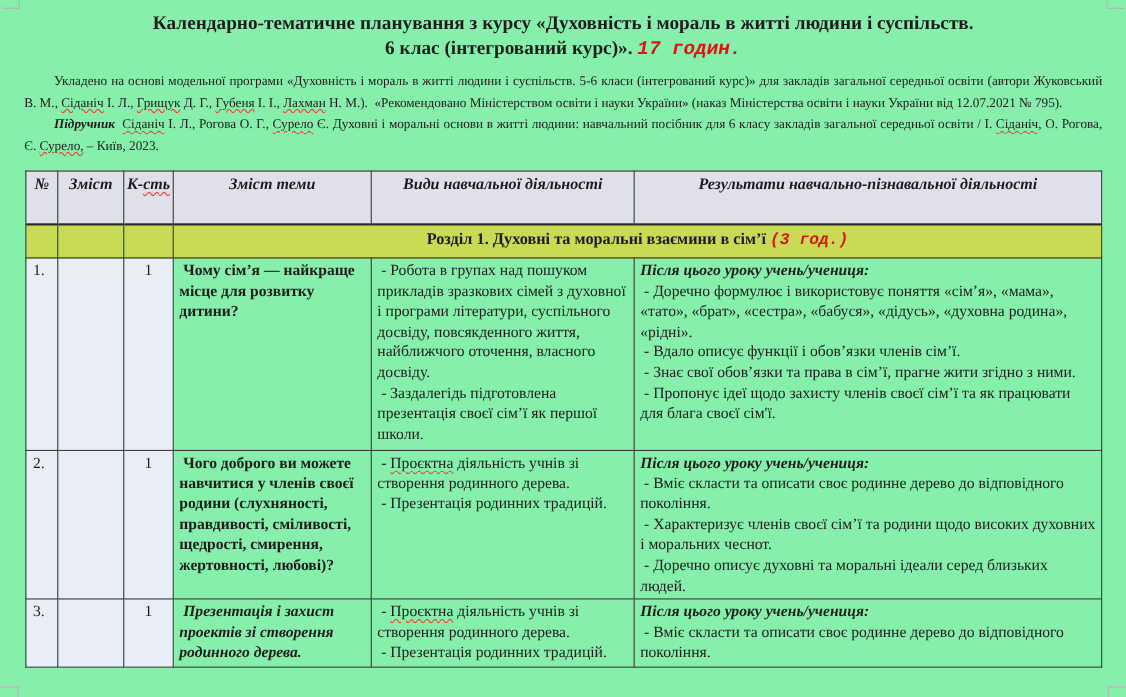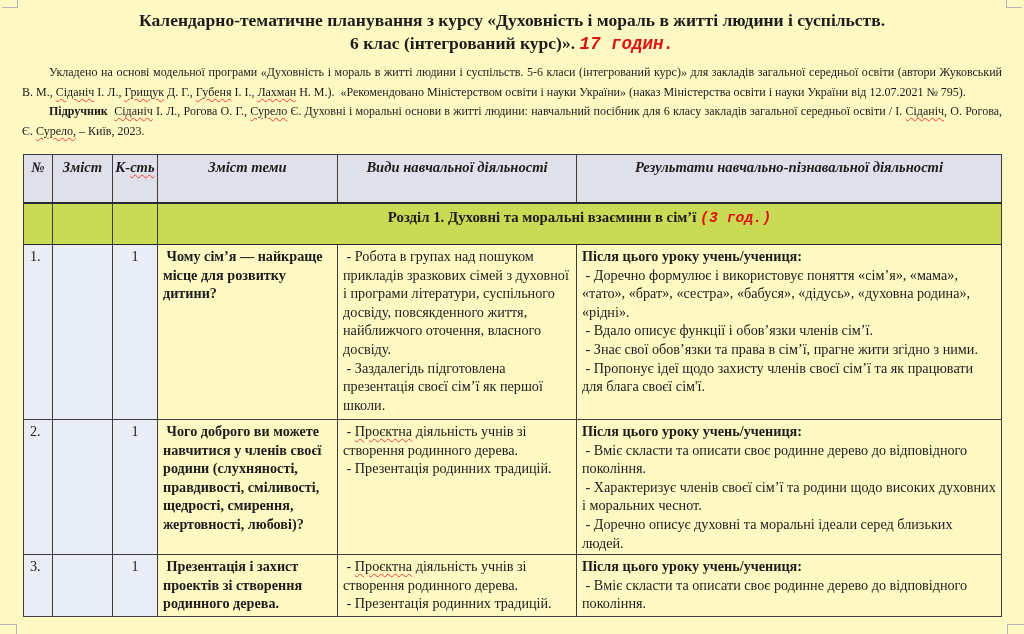--- a/index.html
+++ b/index.html
@@ -2,21 +2,21 @@
 <html style="--red: #e01212; --green: #c9da54; --header-bg: #e0e0ea; --shade: #e9edf5; --border: #3c3c3c;"><head>
 <meta charset="utf-8">
 <style>
   * { box-sizing: border-box; }
   html,body { margin:0; padding:0; }
   body {
     width:1024px; height:634px;
     font-family:"Liberation Serif","DejaVu Serif",serif;
     background:#ffffff; color:#1c1c1c;
   }
-  .page { position:relative; width:1024px; height:634px; overflow:hidden; background:#fef9c3; }
+  .page { position:relative; width:1024px; height:634px; overflow:hidden; background:#86efac; }
 
   
   .mark { position:absolute; border:0 solid #b4b4b4; }
   .mark.tl { left:2px;  top:-4px;  width:16px; height:12px; border-right-width:1.5px; border-bottom-width:1.5px; }
   .mark.tr { right:2px; top:-4px;  width:16px; height:12px; border-left-width:1.5px;  border-bottom-width:1.5px; }
   .mark.bl { left:-4px; top:624px; width:21px; height:14px; border-top-width:1.5px;   border-right-width:1.5px; }
   .mark.br { right:-4px;top:624px; width:21px; height:14px; border-top-width:1.5px;   border-left-width:1.5px; }
 
   .title { margin:9px 30px 0; text-align:center; font-weight:bold; font-size:17.5px; line-height:23px; }
   .red-it { color:var(--red,#e01212); font-style:italic;font-family:Liberation Mono, monospace; }
@@ -31,36 +31,36 @@
     font-size:14.2px;
   }
   th, td { border:1px solid var(--border,#3c3c3c); vertical-align:top; }
   thead tr { height:48px; }
   thead th {
     background:var(--header-bg,#e0e0ea);
     font-weight:bold; font-style:italic; text-align:center;
     padding:3px 2px; font-size:14.6px; line-height:19px;
     border-bottom:2.5px solid #2a2a2a;
   }
-  tbody tr.section-row { height:42px; }
+  tbody tr.section-row { height:31px; }
   tbody tr.section-row td { background:var(--green,#c9da54); border-top:1.5px solid #2a2a2a; border-bottom:1.5px solid #2a2a2a; }
   td.section-cell { font-weight:bold; text-align:center; font-size:14.8px; padding-top:4px; }
 
   tbody tr.lesson-1 { height:175px; }
   tbody tr.lesson-2 { height:130px; }
   tbody tr.lesson-3 { height:62px; }
 
   tbody td { padding:2px 5px; line-height:18.6px; }
   td.shade { background:var(--shade,#e9edf5); }
   td.num-cell { text-align:left; padding-left:6px; }
   td.hours-cell { text-align:center; }
 
   .cellp { white-space:pre-wrap; margin:0; }
   .b { font-weight:bold; }
-  .i { }
+  .i { font-style:italic; }
   .wavy {
     text-decoration:underline;
     text-decoration-style:wavy;
     text-decoration-color:#ff3b30;
     text-decoration-thickness:1px;
     text-underline-offset:2px;
   }
 </style>
 </head>
 <body>

